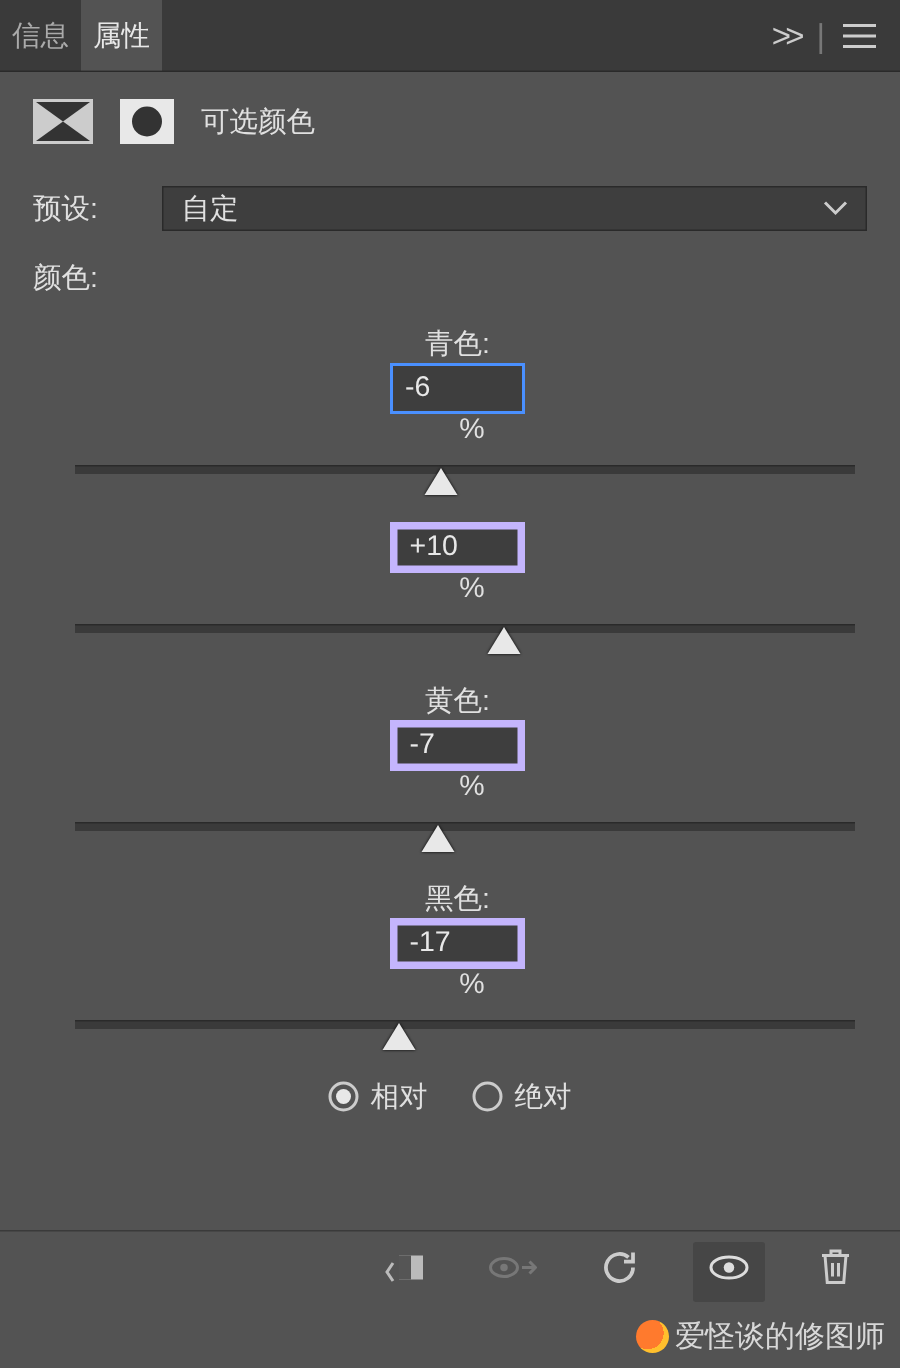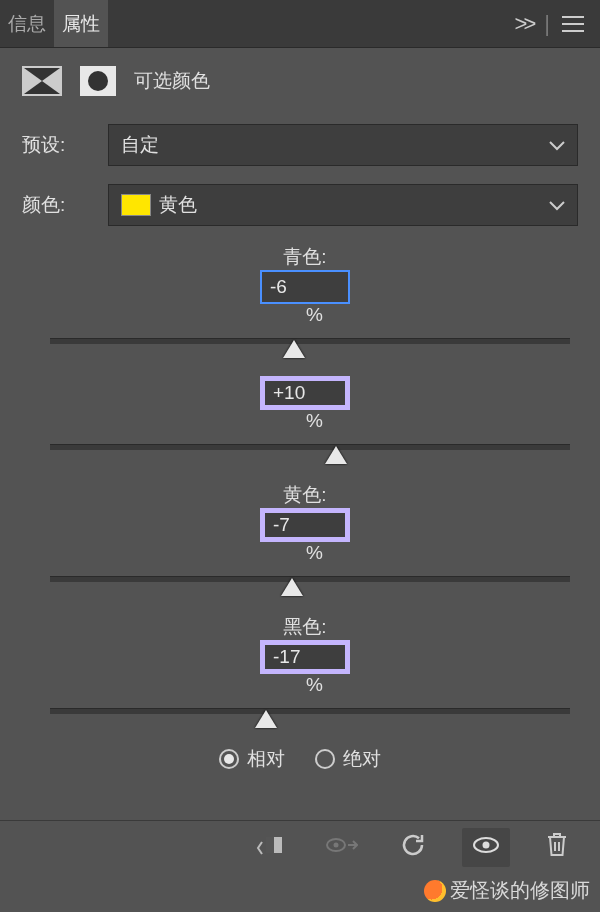--- a/index.html
+++ b/index.html
@@ -87,21 +87,21 @@
     .content { padding: 10px 22px; }
     .row {
       display: flex;
       align-items: center;
       margin-bottom: 18px;
       gap: 24px;
     }
     .row-label { width: 62px; }
     .select {
       flex: 1;
-      height: 42px;
+      height: 30px;
       background: #3e3e3e;
       border: 1px solid #2a2a2a;
       display: flex;
       align-items: center;
       padding: 0 12px;
       position: relative;
       cursor: pointer;
     }
     .select .chev {
       position: absolute;
@@ -249,29 +249,20 @@
       <span class="chev">
         <svg width="16" height="10" viewBox="0 0 16 10">
             <path d="M1 1l7 7 7-7" stroke="#ccc" stroke-width="2" fill="none"></path>
           </svg>
       </span>
     </div>
   </div>
 
   <div class="row">
     <div class="row-label">颜色:</div>
-    <div class="select">
-      <div class="swatch"></div>
-      <span>黄色</span>
-      <span class="chev">
-        <svg width="16" height="10" viewBox="0 0 16 10">
-            <path d="M1 1l7 7 7-7" stroke="#ccc" stroke-width="2" fill="none"></path>
-          </svg>
-      </span>
-    </div>
   </div>
 
   <div class="slider-group">
 
     <div class="slider-row">
       <div class="slider-top">
         <div class="slider-label">青色:</div>
         <input class="slider-value focused" value="-6" style="">
         <div class="pct">%</div>
       </div>

